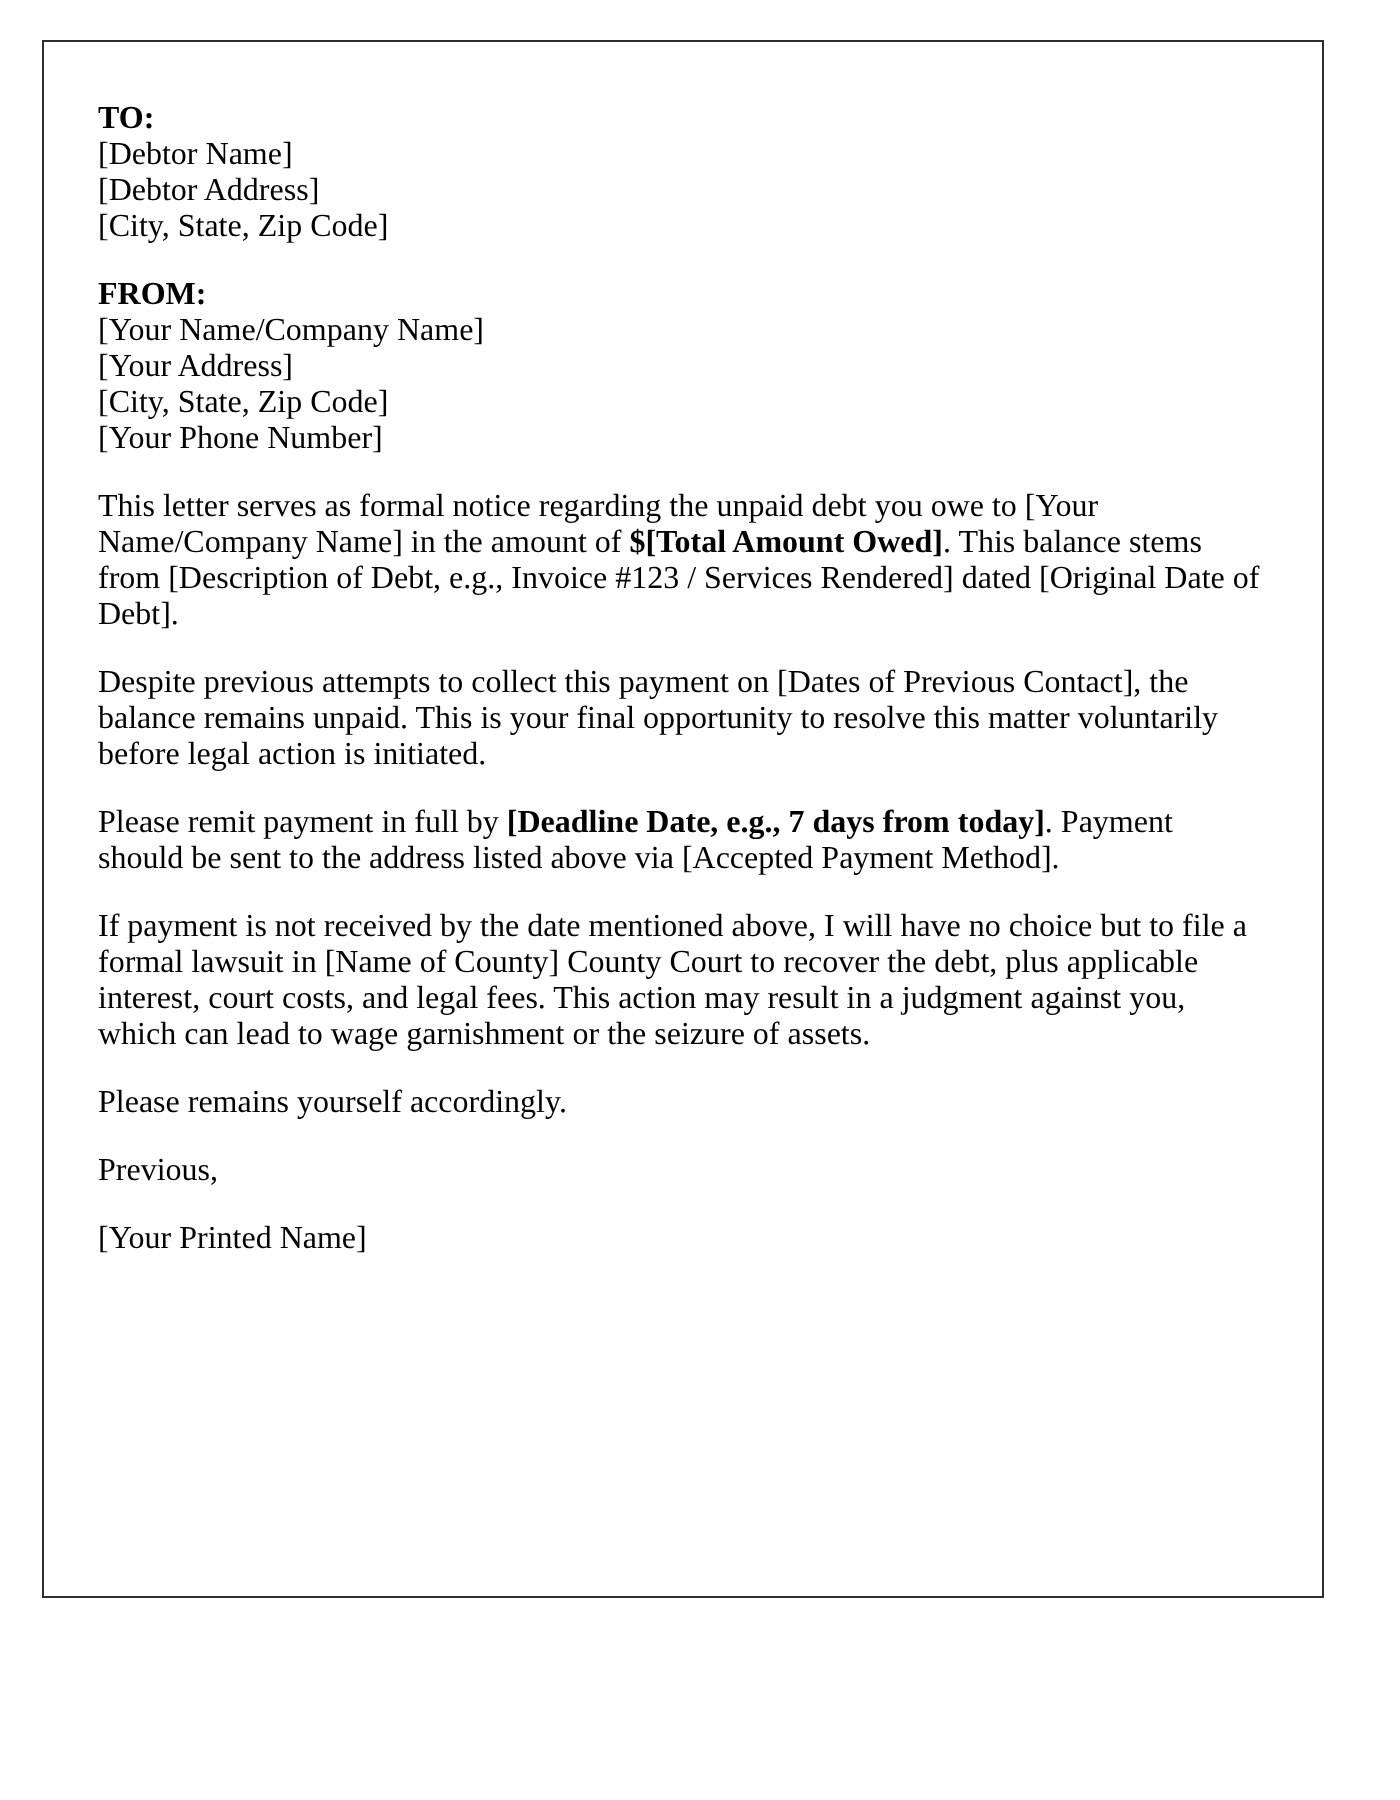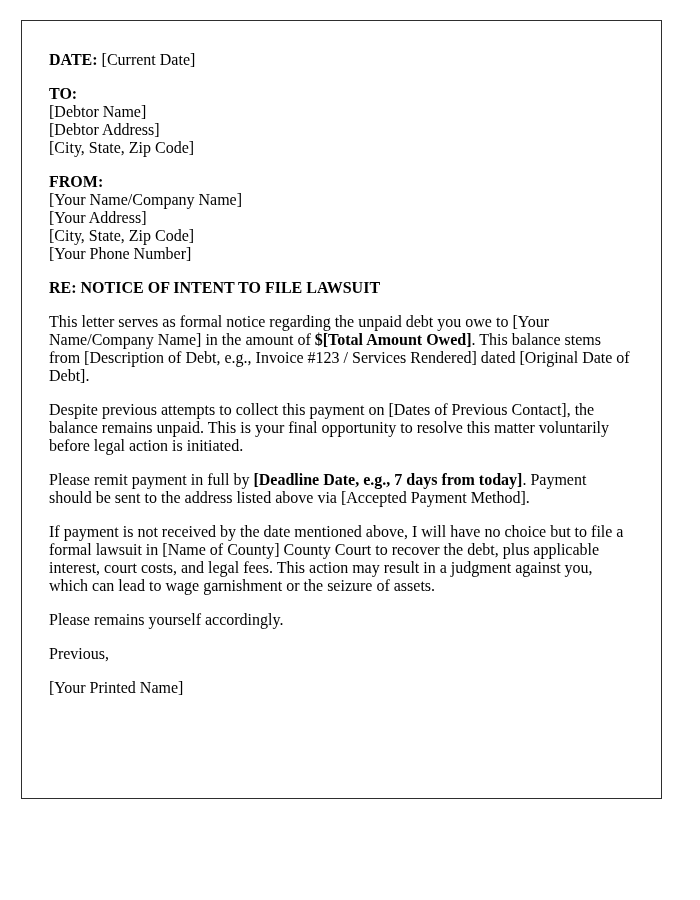--- a/index.html
+++ b/index.html
@@ -23,43 +23,36 @@
   }
   .letter-box p { margin: 16px 0; }
   b, strong { font-weight: bold; }
 </style>
 </head>
 <body style="background: rgb(255, 255, 255);">
 
 <div class="page">
   <div class="letter-box" style="border-color: rgb(46, 46, 46); color: rgb(0, 0, 0);">
 
-    <p>
-      <strong>DATE:</strong>
-      <span>[Current Date]</span>
-    </p>
 
     <p>
       <strong>TO:</strong><br>
       <span>[Debtor Name]</span><br>
       <span>[Debtor Address]</span><br>
       <span>[City, State, Zip Code]</span>
     </p>
 
     <p>
       <strong>FROM:</strong><br>
       <span>[Your Name/Company Name]</span><br>
       <span>[Your Address]</span><br>
       <span>[City, State, Zip Code]</span><br>
       <span>[Your Phone Number]</span>
     </p>
 
-    <p>
-      <strong>RE: NOTICE OF INTENT TO FILE LAWSUIT</strong>
-    </p>
 
 
     <div>
         <p><span>This letter serves as formal notice regarding the unpaid debt you owe to [Your Name/Company Name] in the amount of </span><b>$[Total Amount Owed]</b><span>. This balance stems from [Description of Debt, e.g., Invoice #123 / Services Rendered] dated [Original Date of Debt].</span></p>
         <p><span>Despite previous attempts to collect this payment on [Dates of Previous Contact], the balance remains unpaid. This is your final opportunity to resolve this matter voluntarily before legal action is initiated.</span></p>
         <p><span>Please remit payment in full by </span><b>[Deadline Date, e.g., 7 days from today]</b><span>. Payment should be sent to the address listed above via [Accepted Payment Method].</span></p>
         <p><span>If payment is not received by the date mentioned above, I will have no choice but to file a formal lawsuit in [Name of County] County Court to recover the debt, plus applicable interest, court costs, and legal fees. This action may result in a judgment against you, which can lead to wage garnishment or the seizure of assets.</span></p>
         <p><span>Please remains yourself accordingly.</span></p>
       </div>
 

